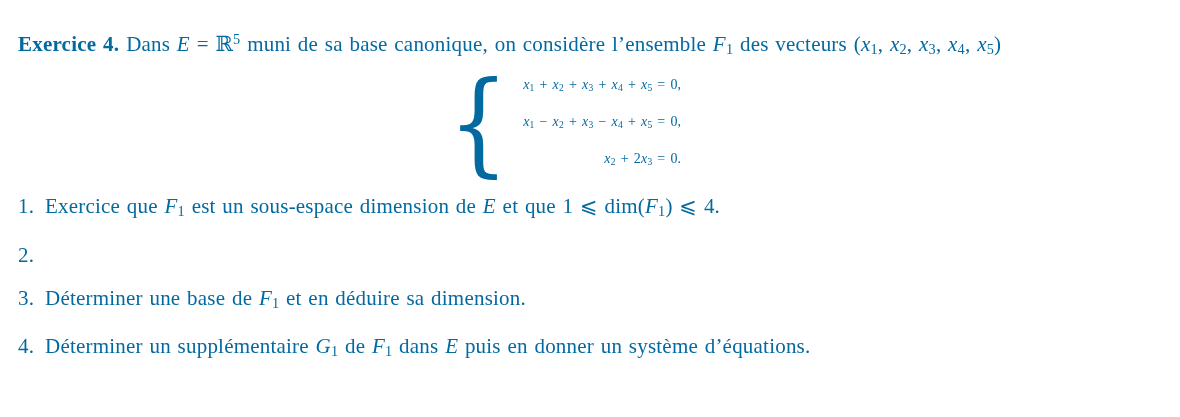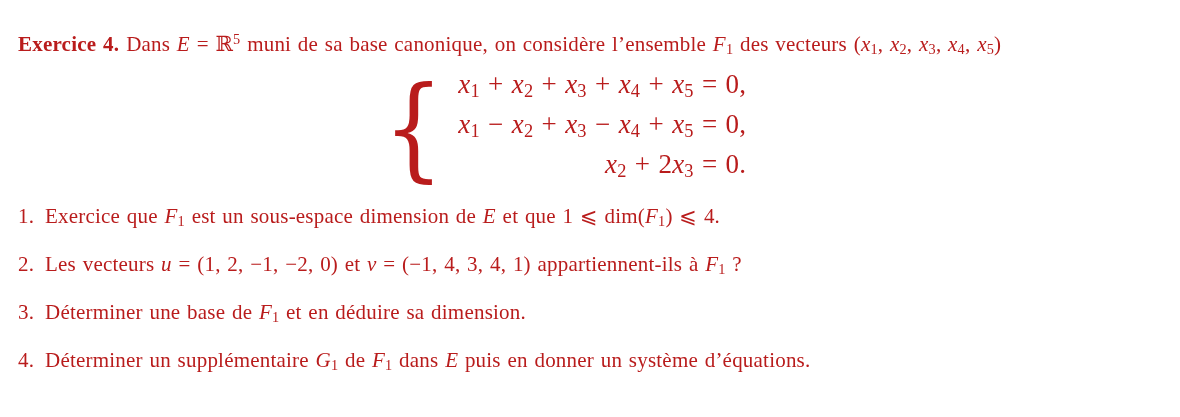--- a/index.html
+++ b/index.html
@@ -1,19 +1,19 @@
 <!DOCTYPE html>
 <html><head>
 <meta charset="utf-8">
 <style>
   html,body{margin:0;padding:0;background:#ffffff;}
   .page{
     position:relative;
     width:1180px;height:417px;
-    background:#ffffff;color:#b91c1c;
+    background:#ffffff;color:#0369a1;
     font-family:"Liberation Serif","DejaVu Serif","DejaVu Sans",serif;
     font-size:21px;
     letter-spacing:0.01em;
     word-spacing:0.06em;
     padding:24px 22px 0 18px;
     box-sizing:border-box;
     overflow:hidden;
   }
   .line{margin:0;line-height:30px;white-space:nowrap;}
   .seg-b{font-weight:700;margin-right:7px;}
@@ -25,21 +25,21 @@
     margin:4px 0 9px 0;
     transform:translateX(-26px);
   }
   .brace{
     font-family:"DejaVu Serif","DejaVu Sans",serif;
     font-size:112px;font-weight:400;line-height:0.88;
     transform:scaleX(0.85);
     margin-right:9px;
     user-select:none;
   }
-  .eqcol{text-align:right;font-size:27px;}
+  .eqcol{text-align:right;font-size:14px;}
   .eq{line-height:33px;white-space:nowrap;}
   .items{margin-top:13px;}
   .item{display:flex;line-height:29px;margin-bottom:14px;white-space:nowrap;}
   .item .num{flex:0 0 27px;}
 </style>
 </head>
 <body>
 
 <div class="page">
 
@@ -54,21 +54,20 @@
     </div>
   </div>
 
   <div class="items">
     <div class="item">
       <span class="num">1.</span>
       <span class="content"><span class="seg-t">Exercice que </span><span class="seg-i">F</span><span class="seg-sub">1</span><span class="seg-t"> est un sous-espace dimension de </span><span class="seg-i">E</span><span class="seg-t"> et que 1 ⩽ dim(</span><span class="seg-i">F</span><span class="seg-sub">1</span><span class="seg-t">) ⩽ 4.</span></span>
     </div>
     <div class="item">
       <span class="num">2.</span>
-      <span class="content"><span class="seg-t">Les vecteurs </span><span class="seg-i">u</span><span class="seg-t"> = (1, 2, −1, −2, 0) et </span><span class="seg-i">v</span><span class="seg-t"> = (−1, 4, 3, 4, 1) appartiennent-ils à </span><span class="seg-i">F</span><span class="seg-sub">1</span><span class="seg-t"> ?</span></span>
     </div>
     <div class="item">
       <span class="num">3.</span>
       <span class="content"><span class="seg-t">Déterminer une base de </span><span class="seg-i">F</span><span class="seg-sub">1</span><span class="seg-t"> et en déduire sa dimension.</span></span>
     </div>
     <div class="item">
       <span class="num">4.</span>
       <span class="content"><span class="seg-t">Déterminer un supplémentaire </span><span class="seg-i">G</span><span class="seg-sub">1</span><span class="seg-t"> de </span><span class="seg-i">F</span><span class="seg-sub">1</span><span class="seg-t"> dans </span><span class="seg-i">E</span><span class="seg-t"> puis en donner un système d’équations.</span></span>
     </div>
 

